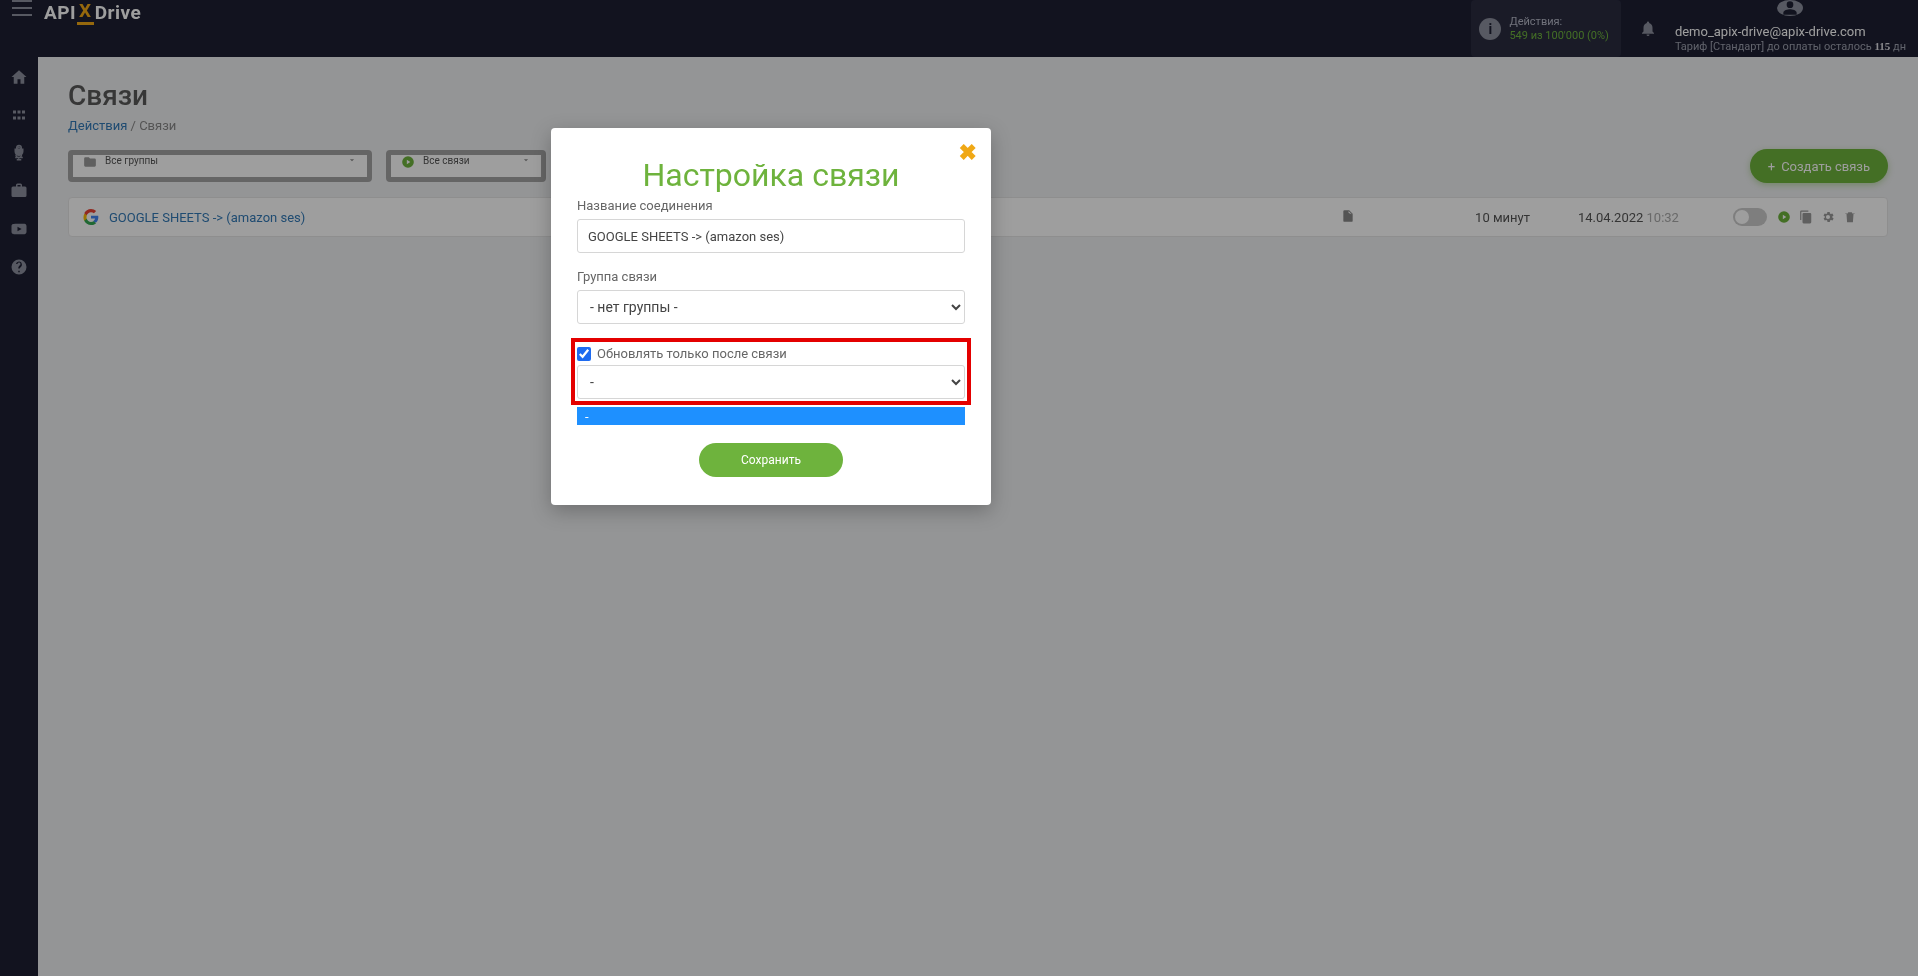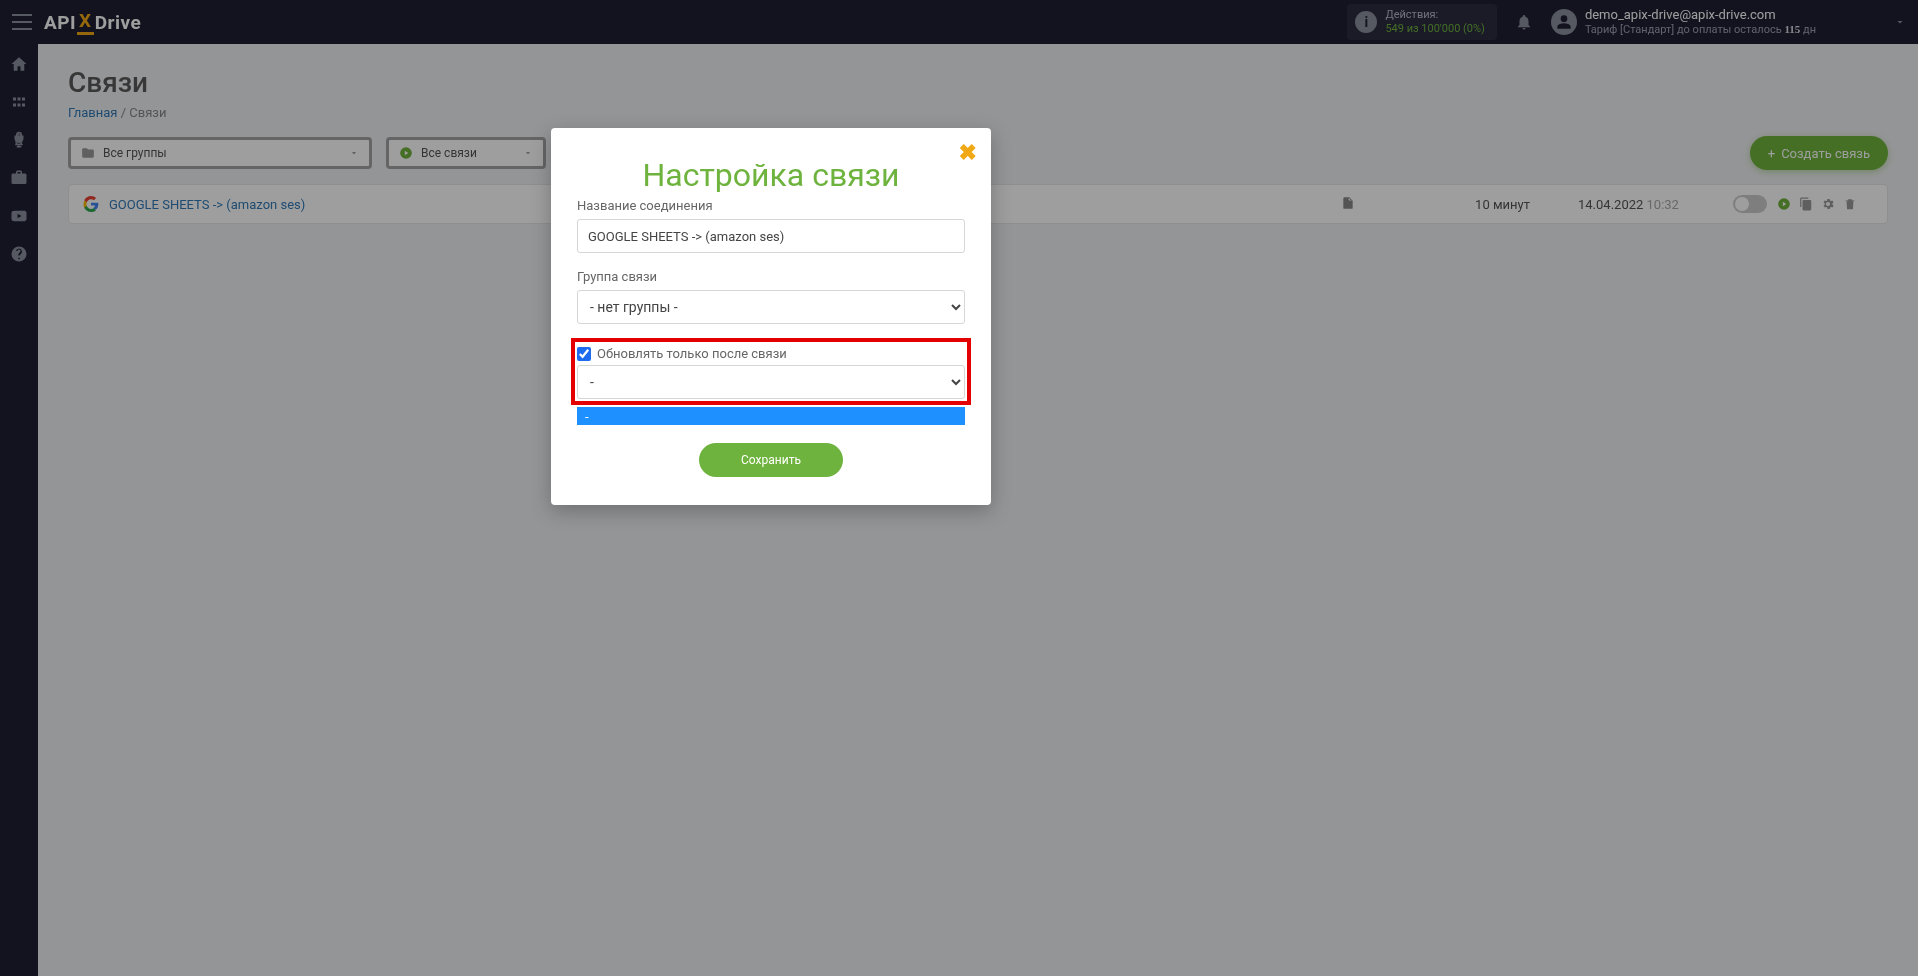--- a/index.html
+++ b/index.html
@@ -1,55 +1,55 @@
 <!DOCTYPE html>
 <html><head>
 <meta charset="utf-8">
 <style>
 * { margin: 0; padding: 0; box-sizing: border-box; font-family: -apple-system, BlinkMacSystemFont, "Segoe UI", Roboto, Arial, sans-serif; }
 body { background: #f5f5f5; width: 1918px; height: 976px; overflow: hidden; position: relative; }
 
 
-.header { height: 44px; background: #1e2033; display: flex; align-items: center; padding: 0 12px; color: #a6a9b7; }
+.header { height: 57px; background: #1e2033; display: flex; padding: 0 12px; color: #a6a9b7; }
 .menu-icon { width: 20px; height: 16px; cursor: pointer; display: flex; flex-direction: column; justify-content: space-between; margin-right: 12px; }
 .menu-icon span { display: block; height: 2px; background: #8d909e; }
 .logo { display: flex; align-items: center; height: 24px; }
 .logo-text { font-weight: 700; font-size: 19px; letter-spacing: 0.5px; display: flex; align-items: center; }
 .logo-api { color: #fff; }
 .logo-x { color: #f0a815; border-bottom: 3px solid #f0a815; margin: 0 1px; padding: 0 2px; }
 .logo-drive { color: #fff; }
 .header-spacer { flex: 1; }
 .actions-box { background: #2a2c40; border-radius: 4px; padding: 4px 12px 4px 8px; display: flex; align-items: center; gap: 8px; margin-right: 18px; }
 .info-circle { width: 22px; height: 22px; border-radius: 50%; background: #8d909e; display:flex; align-items:center; justify-content:center; color:#1e2033; font-weight:700; font-size:14px; }
 .actions-text { font-size: 11px; line-height: 1.25; }
 .actions-line1 { color: #b6b9c7; }
 .actions-line2 { color: #6eb33d; font-size: 11px; }
 .bell-icon { width: 18px; fill: #8d909e; margin-right: 18px; cursor: pointer; }
-.user-area { display: flex; align-items: center; gap: 8px; cursor: pointer; }
+.user-area { display: flex; align-items: center; gap: 8px; cursor: pointer; flex-direction: column; }
 .avatar { width: 26px; height: 26px; border-radius: 50%; background: #8d909e; display:flex; align-items:center; justify-content:center; }
 .avatar svg { width: 16px; fill: #1e2033; }
 .user-text { font-size: 11px; line-height: 1.25; }
 .user-email { color: #fff; font-size: 13px; }
 .user-plan { color: #9da0ae; font-size: 11px; }
 .user-plan b { color: #dcdce3; font-weight: 700; font-family: Liberation Serif, serif; }
 .caret-down { margin-left: 70px; width: 12px; fill: #8d909e; }
 
 
 .layout { display: flex; height: calc(100% - 44px); }
 .sidebar { width: 38px; background: #1e2033; display: flex; flex-direction: column; align-items: center; padding-top: 10px; gap: 18px; }
 .sidebar-item { width: 20px; height: 20px; display:flex; align-items:center; justify-content:center; cursor: pointer; }
 .sidebar-item svg { width: 18px; height: 18px; fill: #8d909e; }
 
 .main { flex: 1; background: #eff0f2; padding: 22px 30px; }
 .page-title { font-size: 28px; color: #5a5a5a; font-weight: 500; margin-bottom: 6px; }
 .breadcrumb { font-size: 13px; color: #888; margin-bottom: 16px; }
 .breadcrumb a { color: #337ab7; text-decoration: none; }
 
 .filters-row { display: flex; gap: 14px; align-items: center; margin-bottom: 14px; }
-.select-box { height: 32px; background: #fff; border: 3px solid #a3a3a3; border-radius: 4px; display: flex; align-items: center; padding: 0 10px; font-size: 12px; color: #555; cursor: pointer; position: relative; }
+.select-box { height: 32px; background: #fff; border: 5px solid #a3a3a3; border-radius: 4px; display: flex; align-items: flex-start; padding: 0 10px; font-size: 10px; color: #555; cursor: pointer; position: relative; }
 .select-box.w1 { width: 304px; }
 .select-box.w2 { width: 160px; }
 .select-box .chev { position: absolute; right: 10px; width: 10px; fill: #888; }
 .folder-ic, .play-ic { width: 14px; fill: #999; margin-right: 8px; }
 .play-ic { fill: #6eb33d; }
 .spacer { flex: 1; }
 .create-btn { height: 34px; background: #6eb33d; color: #fff; border: none; border-radius: 17px; padding: 0 18px; font-size: 13px; display: inline-flex; align-items: center; gap: 6px; cursor: pointer; box-shadow: 0 2px 6px rgba(110,179,61,0.4); }
 
 .table-header { display: flex; font-size: 10px; color: #888; text-transform: uppercase; padding: 6px 14px; letter-spacing: 0.3px; }
 .col-name { flex: 1; }
@@ -167,21 +167,21 @@
     <div class="sidebar-item">
         <svg viewBox="0 0 24 24">
           <path d="M12 2a10 10 0 1 0 10 10A10 10 0 0 0 12 2zm1 17h-2v-2h2zm2.07-7.75l-.9.92A3.4 3.4 0 0 0 13 14h-2v-.5a4 4 0 0 1 1.17-2.83l1.24-1.26A2 2 0 1 0 10 8H8a4 4 0 1 1 7.07 3.25z"></path>
         </svg>
       </div>
   </div>
 
   <div class="main">
     <div class="page-title">Связи</div>
     <div class="breadcrumb">
-      <a href="#">Главная</a>
+      <a href="#">Действия</a>
       <span> / </span>
       <span>Связи</span>
     </div>
 
     <div class="filters-row">
       <div class="select-box w1">
         <svg class="folder-ic" viewBox="0 0 24 24">
             <path d="M4 4h6l2 2h8a2 2 0 0 1 2 2v10a2 2 0 0 1-2 2H4a2 2 0 0 1-2-2V6a2 2 0 0 1 2-2z"></path>
           </svg>
         <span>Все группы</span>

